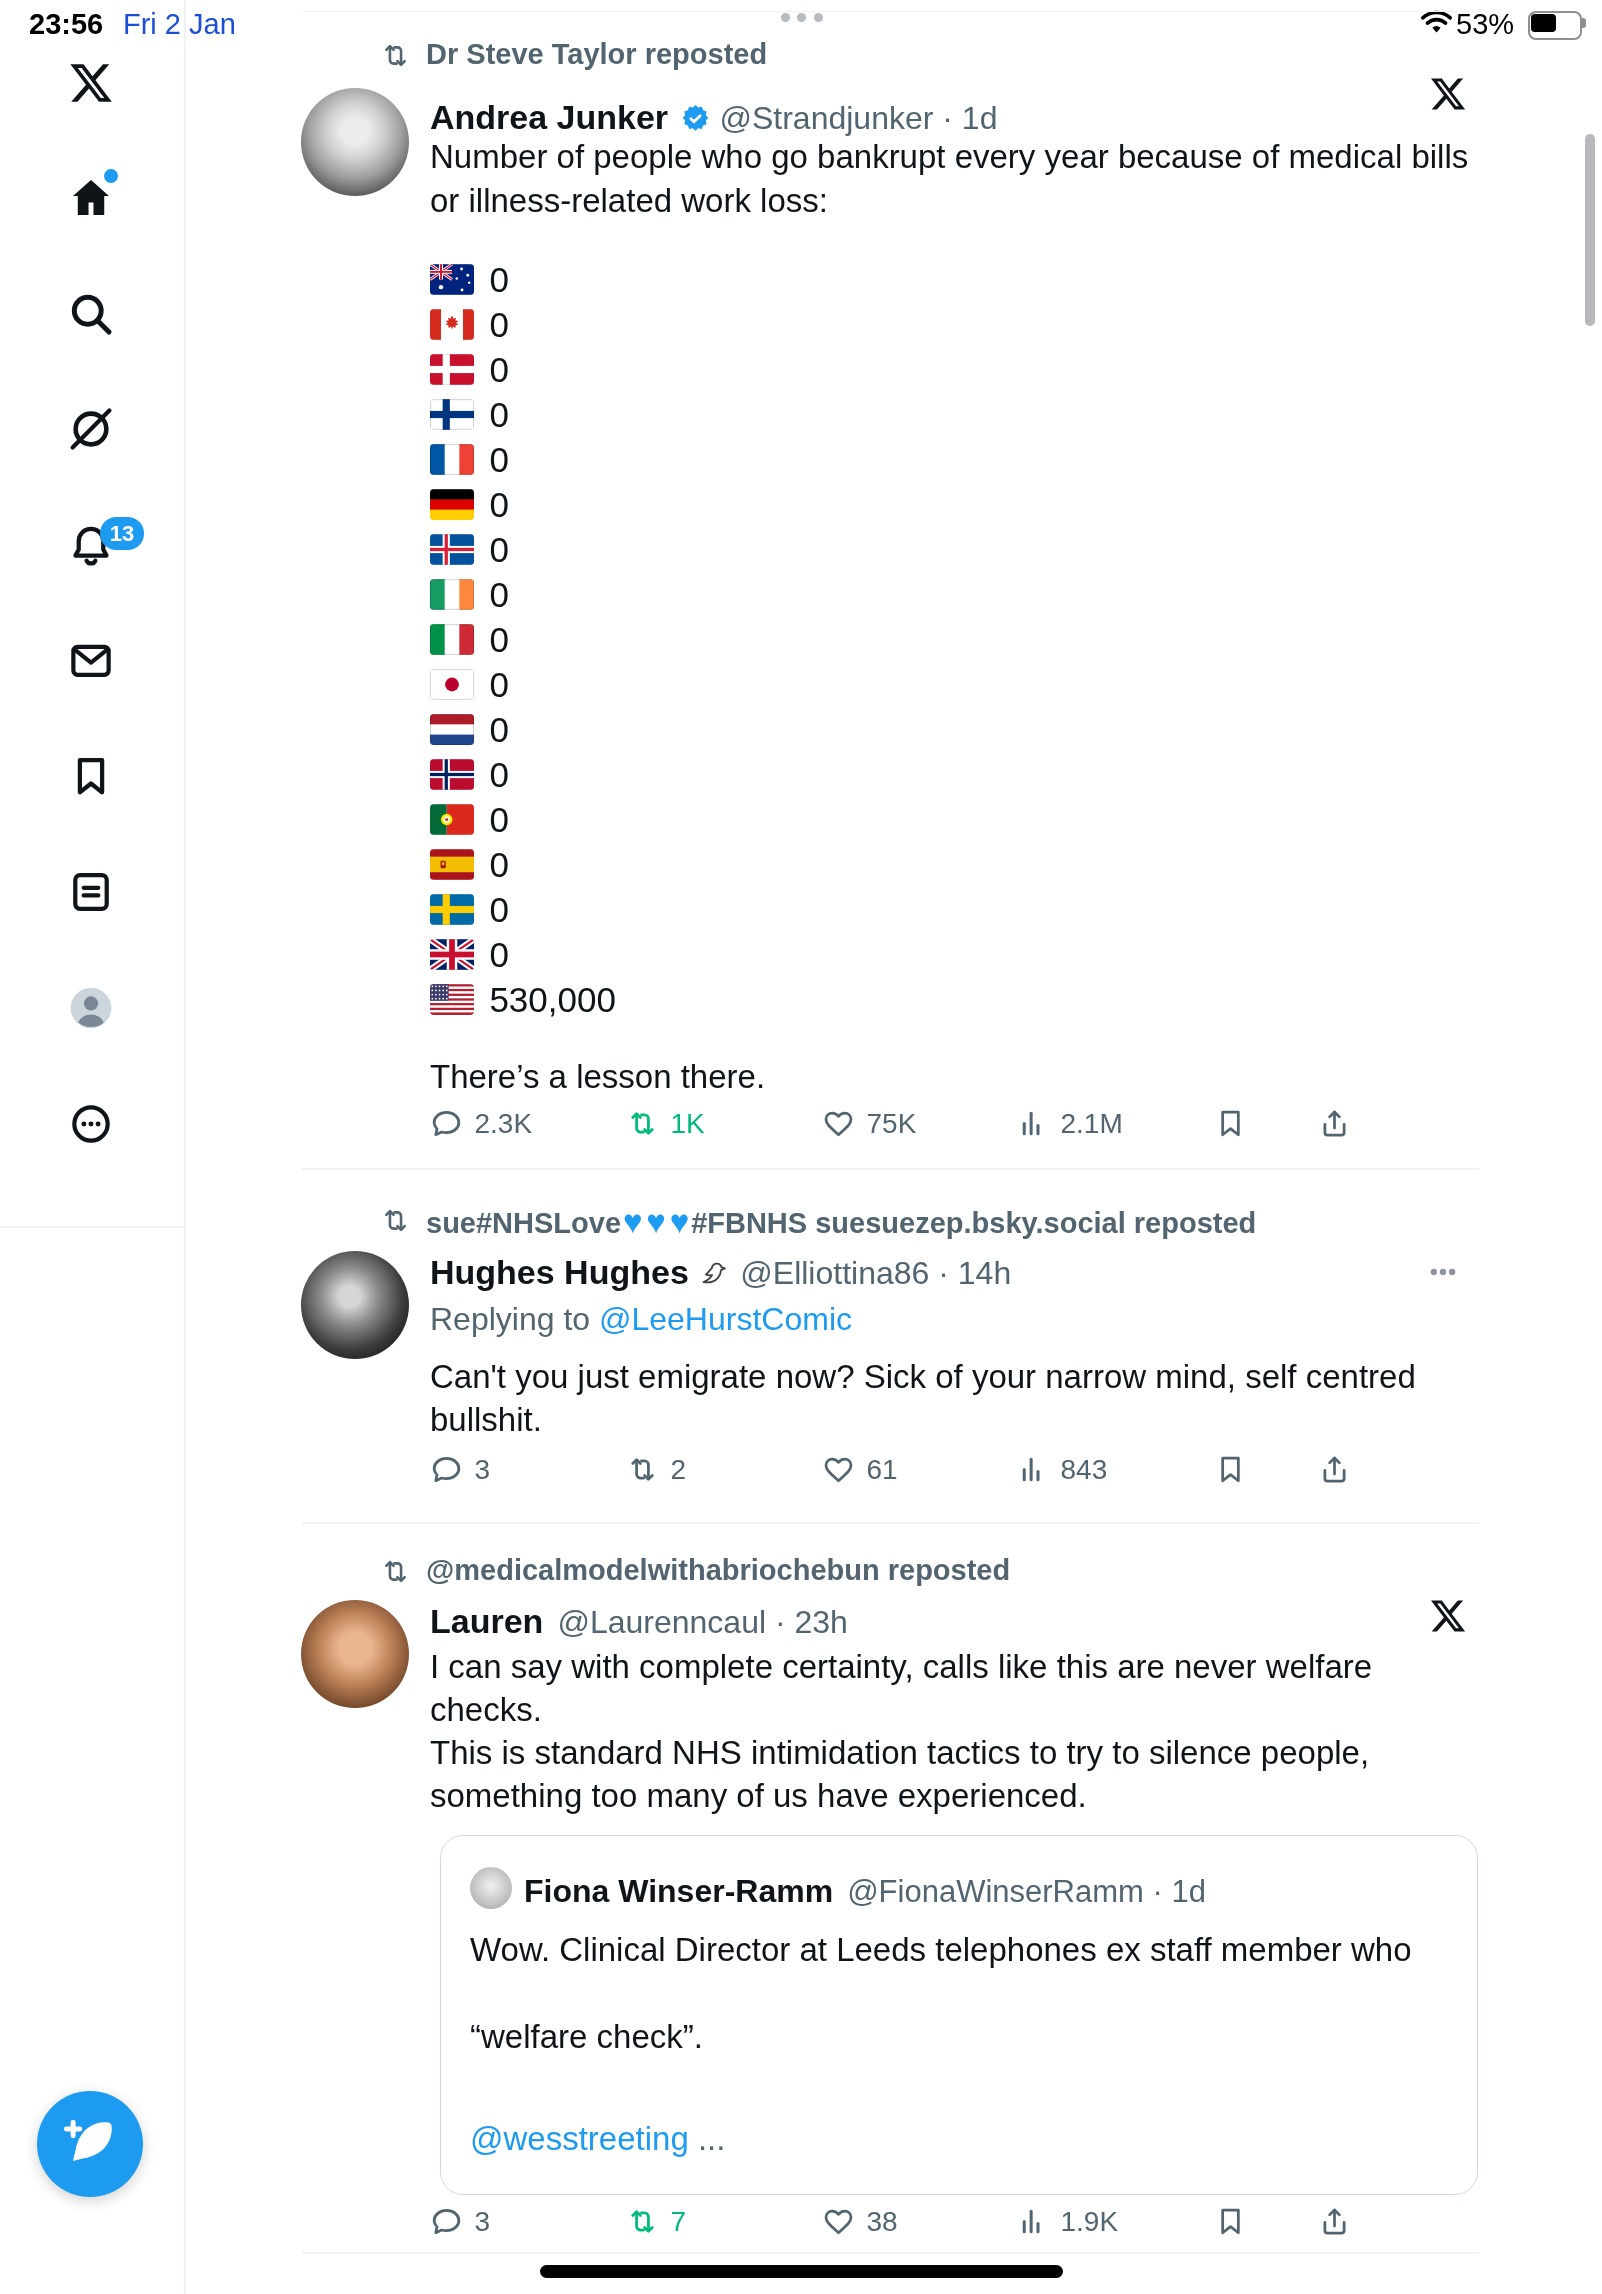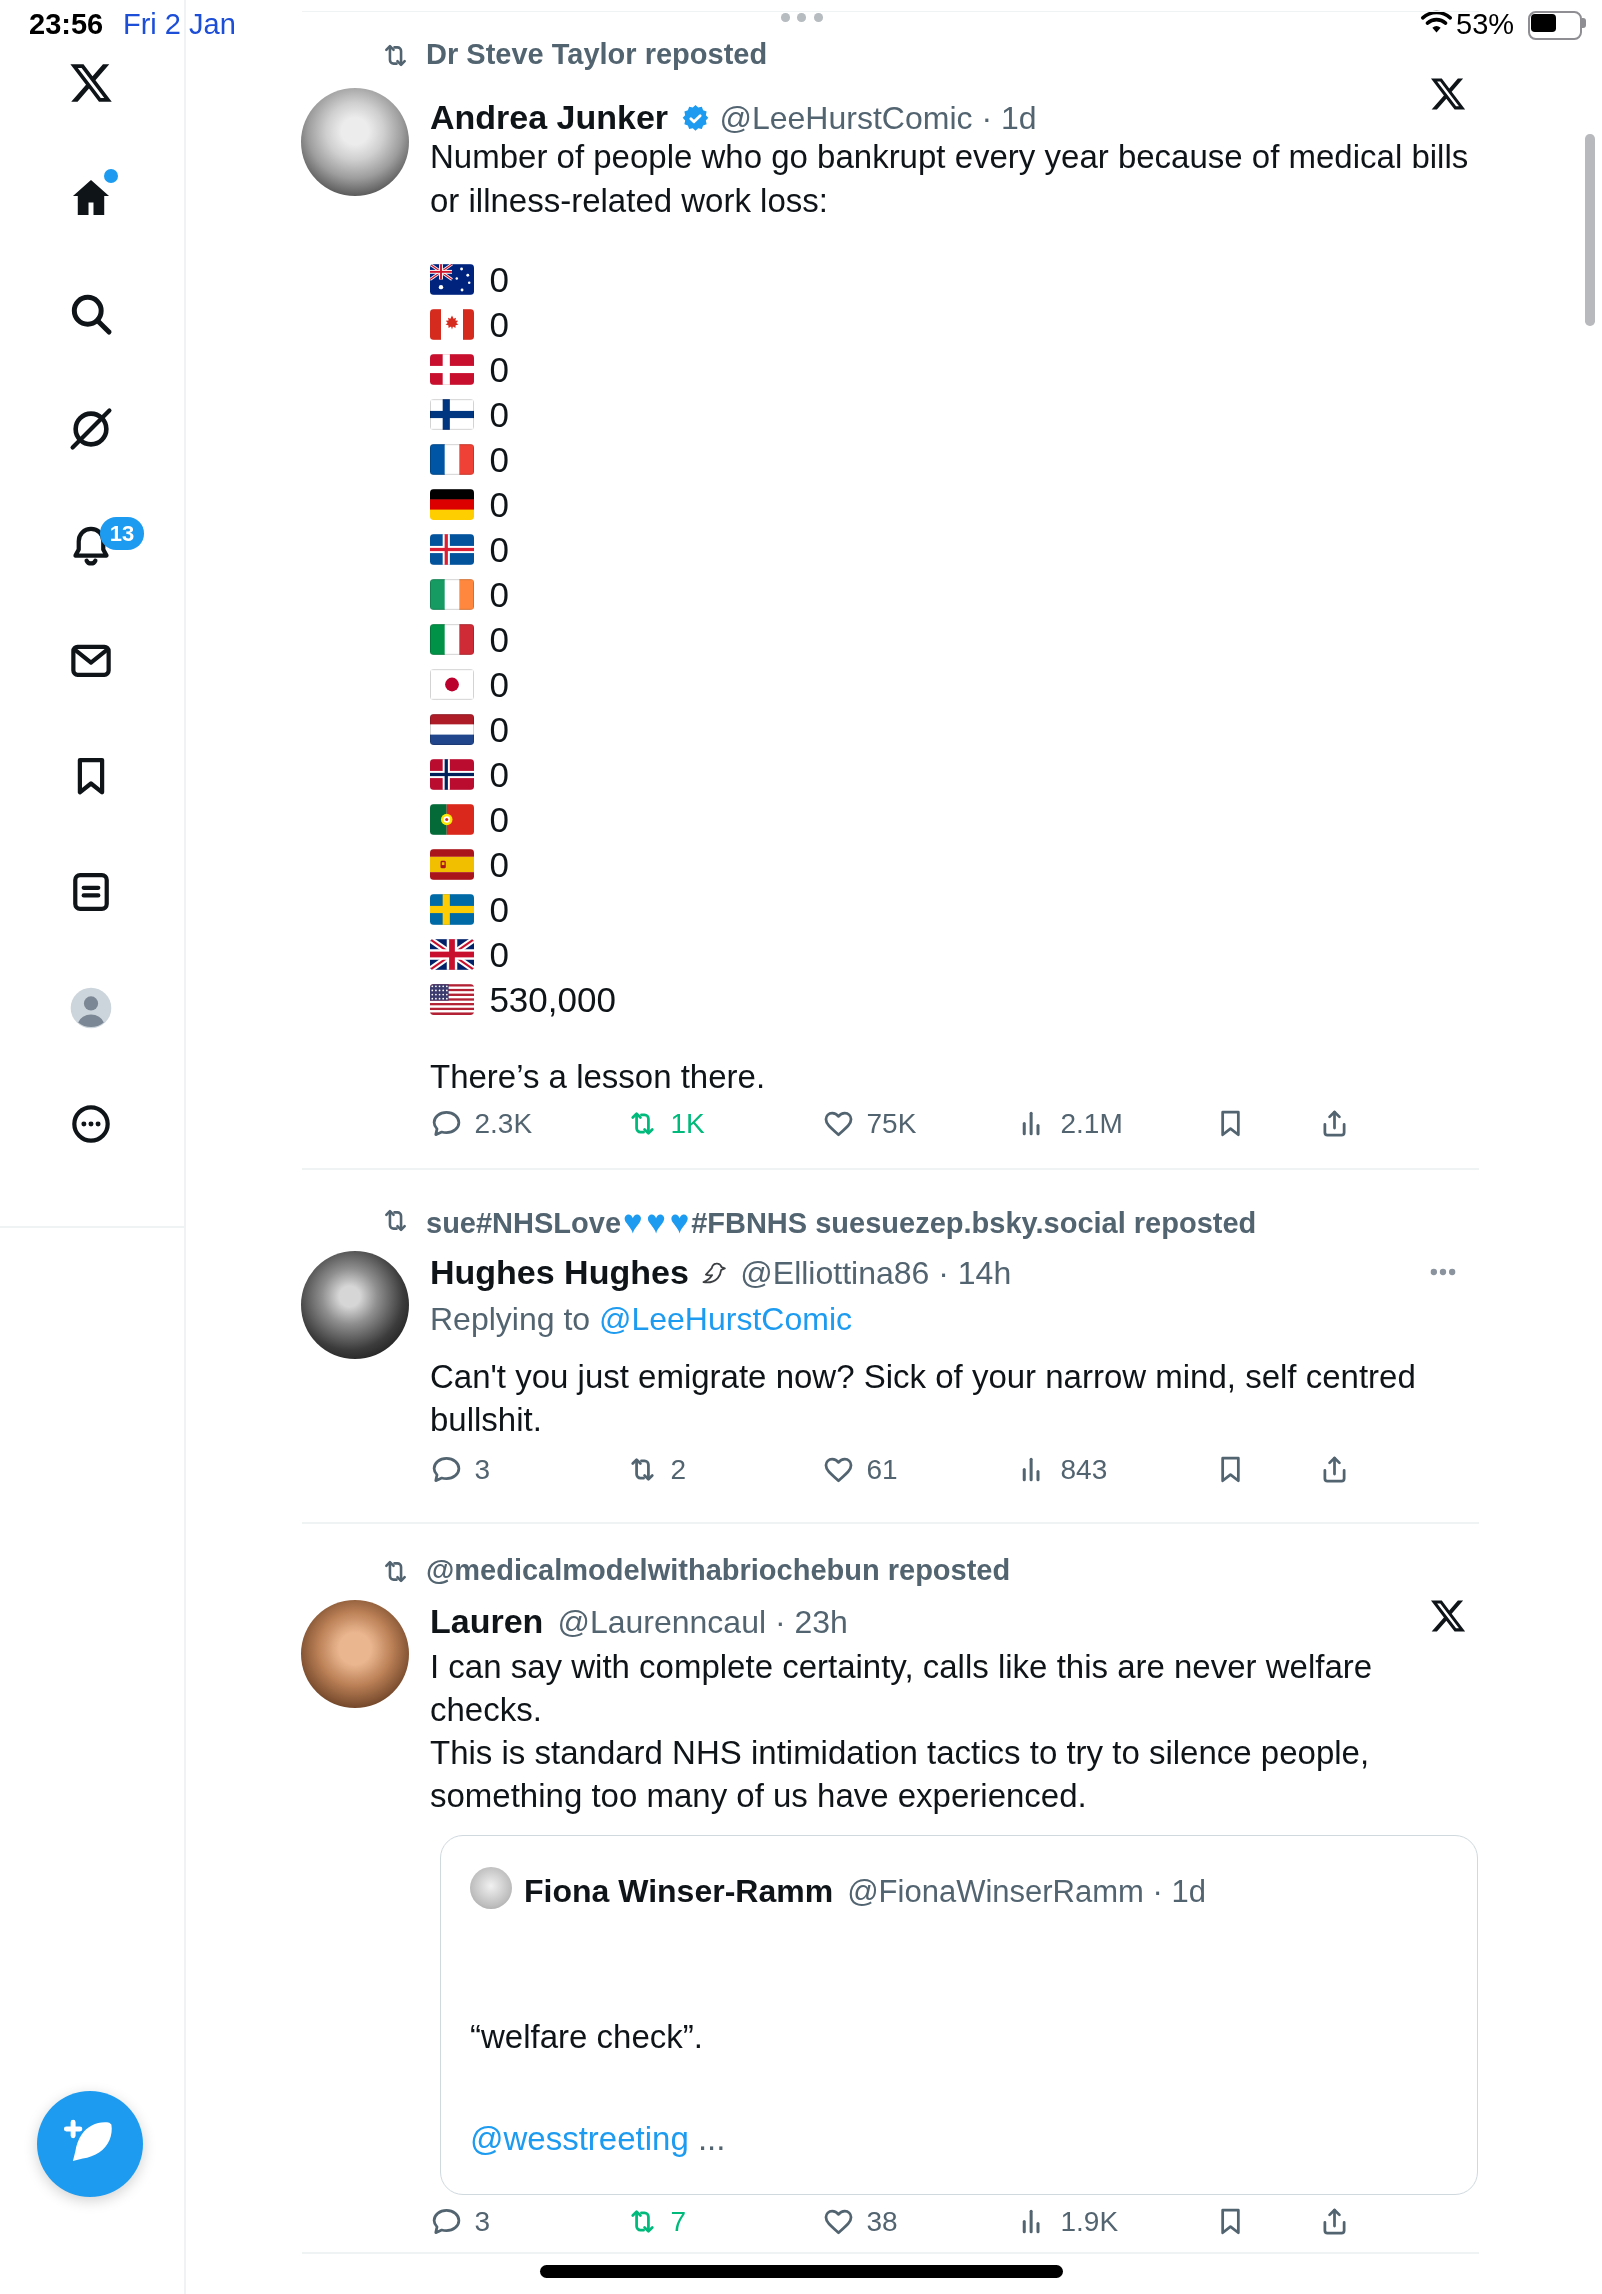--- a/index.html
+++ b/index.html
@@ -156,21 +156,21 @@
       <div class="abs repost-txt" style="top:38px">Dr Steve Taylor reposted</div>
       <div class="abs avatar av-andrea" style="top:88px"></div>
       <div class="abs" style="left:246px;top:98px">
         <span class="name">Andrea Junker</span>
         <span style="display:inline-block;vertical-align:-4.8px;margin:0 3.8px 0 7.7px">
           <svg viewBox="0 0 24 24" width="31" height="31">
               <path fill="#1d9bf0" d="M12 1.6l2.1 1.9 2.8-.6 1 2.7 2.7 1-.6 2.8 1.9 2.1-1.9 2.1.6 2.8-2.7 1-1 2.7-2.8-.6-2.1 1.9-2.1-1.9-2.8.6-1-2.7-2.7-1 .6-2.8-1.9-2.1 1.9-2.1-.6-2.8 2.7-1 1-2.7 2.8.6z"></path>
               <path d="M8.4 12.2l2.4 2.4 4.8-4.8" fill="none" stroke="#fff" stroke-width="2.2" stroke-linecap="round" stroke-linejoin="round"></path>
             </svg>
         </span>
-        <span class="handle">@LeeHurstComic · 1d</span>
+        <span class="handle">@Strandjunker · 1d</span>
       </div>
       <span class="abs xbtn" style="top:75px"><svg viewBox="0 0 24 24" width="38" height="38">
             <path fill="currentColor" d="M18.244 2.25h3.308l-7.227 8.26 8.502 11.24H16.17l-5.214-6.817L4.99 21.75H1.68l7.73-8.835L1.254 2.25H8.08l4.713 6.231 5.451-6.231zm-1.161 17.52h1.833L7.084 4.126H5.117l11.966 15.644z"></path>
           </svg></span>
       <div class="abs body-line" style="left:246px;top:135px">Number of people who go bankrupt every year because of medical bills</div>
       <div class="abs body-line" style="left:246px;top:179px">or illness-related work loss:</div>
       <div class="abs" style="left:246px;top:257px" id="flag-list">
           <div class="flag-row">
             <span>
               <svg class="flag" width="44" height="31" viewBox="0 0 46 32">
@@ -575,20 +575,21 @@
       <div class="abs body-line" style="left:246px;top:1688px">checks.</div>
       <div class="abs body-line" style="left:246px;top:1731px">This is standard NHS intimidation tactics to try to silence people,</div>
       <div class="abs body-line" style="left:246px;top:1774px">something too many of us have experienced.</div>
 
       <div class="abs quote-card" style="top:1835px">
         <div class="abs av-quote"></div>
         <div class="abs" style="left:83px;top:37px">
           <span class="q-name">Fiona Winser-Ramm</span>
           <span class="q-handle" style="margin-left:9.6px">@FionaWinserRamm · 1d</span>
         </div>
+        <div class="abs q-line" style="left:29px;top:92px">Wow. Clinical Director at Leeds telephones ex staff member who</div>
         <div class="abs q-line" style="left:29px;top:179px">“welfare check”.</div>
         <div class="abs q-line" style="left:29px;top:281px">
           <span class="link">@wesstreeting</span>
           <span style="color:#536471">...</span>
         </div>
       </div>
 
       <div class="abs actions" style="left:0;top:2205px">
           <div class="action" style="left: 246px;">
             <span class="aicon">

